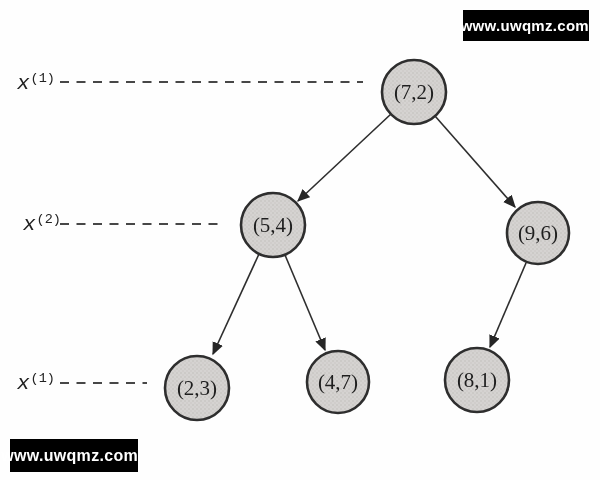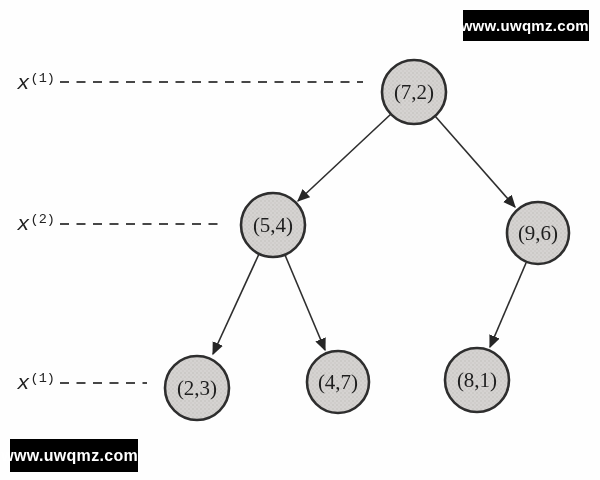--- a/index.html
+++ b/index.html
@@ -37,21 +37,21 @@
   }
   .axis-label .base { font-style: italic; }
   .axis-label .sup {
     font-style: normal;
     font-size: 13.5px;
     position: relative;
     top: -7px;
     margin-left: 1px;
   }
   .lbl-1 { top: 72px; }
-  .lbl-2 { top: 213px; }
+  .lbl-2 { top: 213px; margin-left: 6px; }
   .lbl-3 { top: 372px; }
 
   .node-circle { stroke: #2e2e2e; stroke-width: 2.6; }
   .node-text {
     font-family: "Liberation Serif", serif;
     font-size: 21px;
     fill: #1e1e1e;
     text-anchor: middle;
   }
   .dash-line { stroke: #474747; stroke-width: 2; stroke-dasharray: 9 7.5; }

